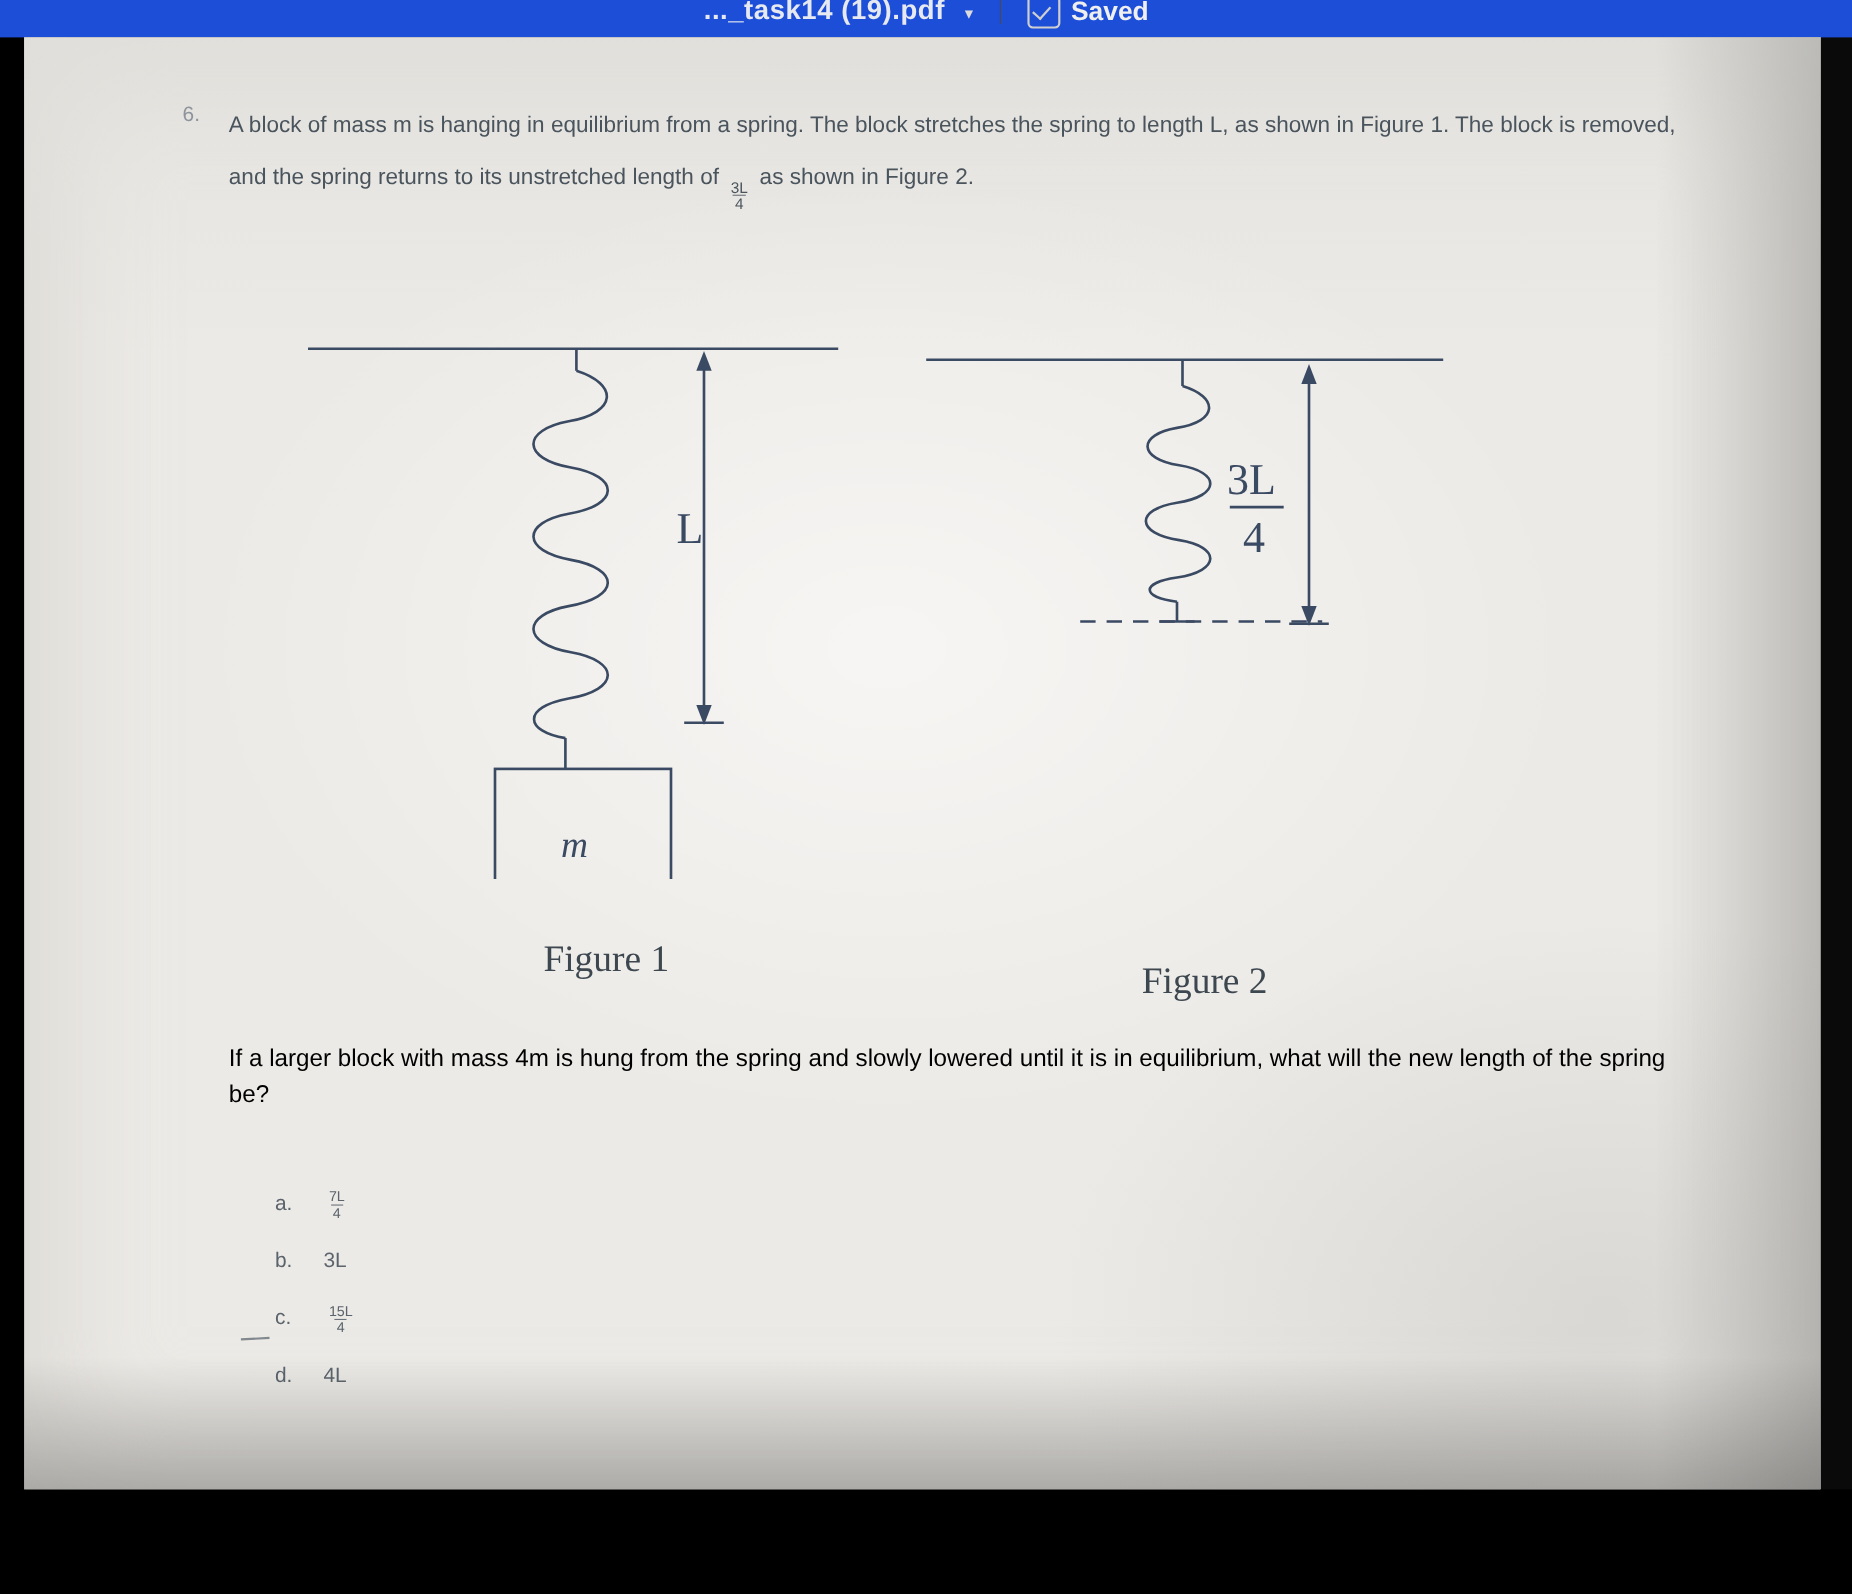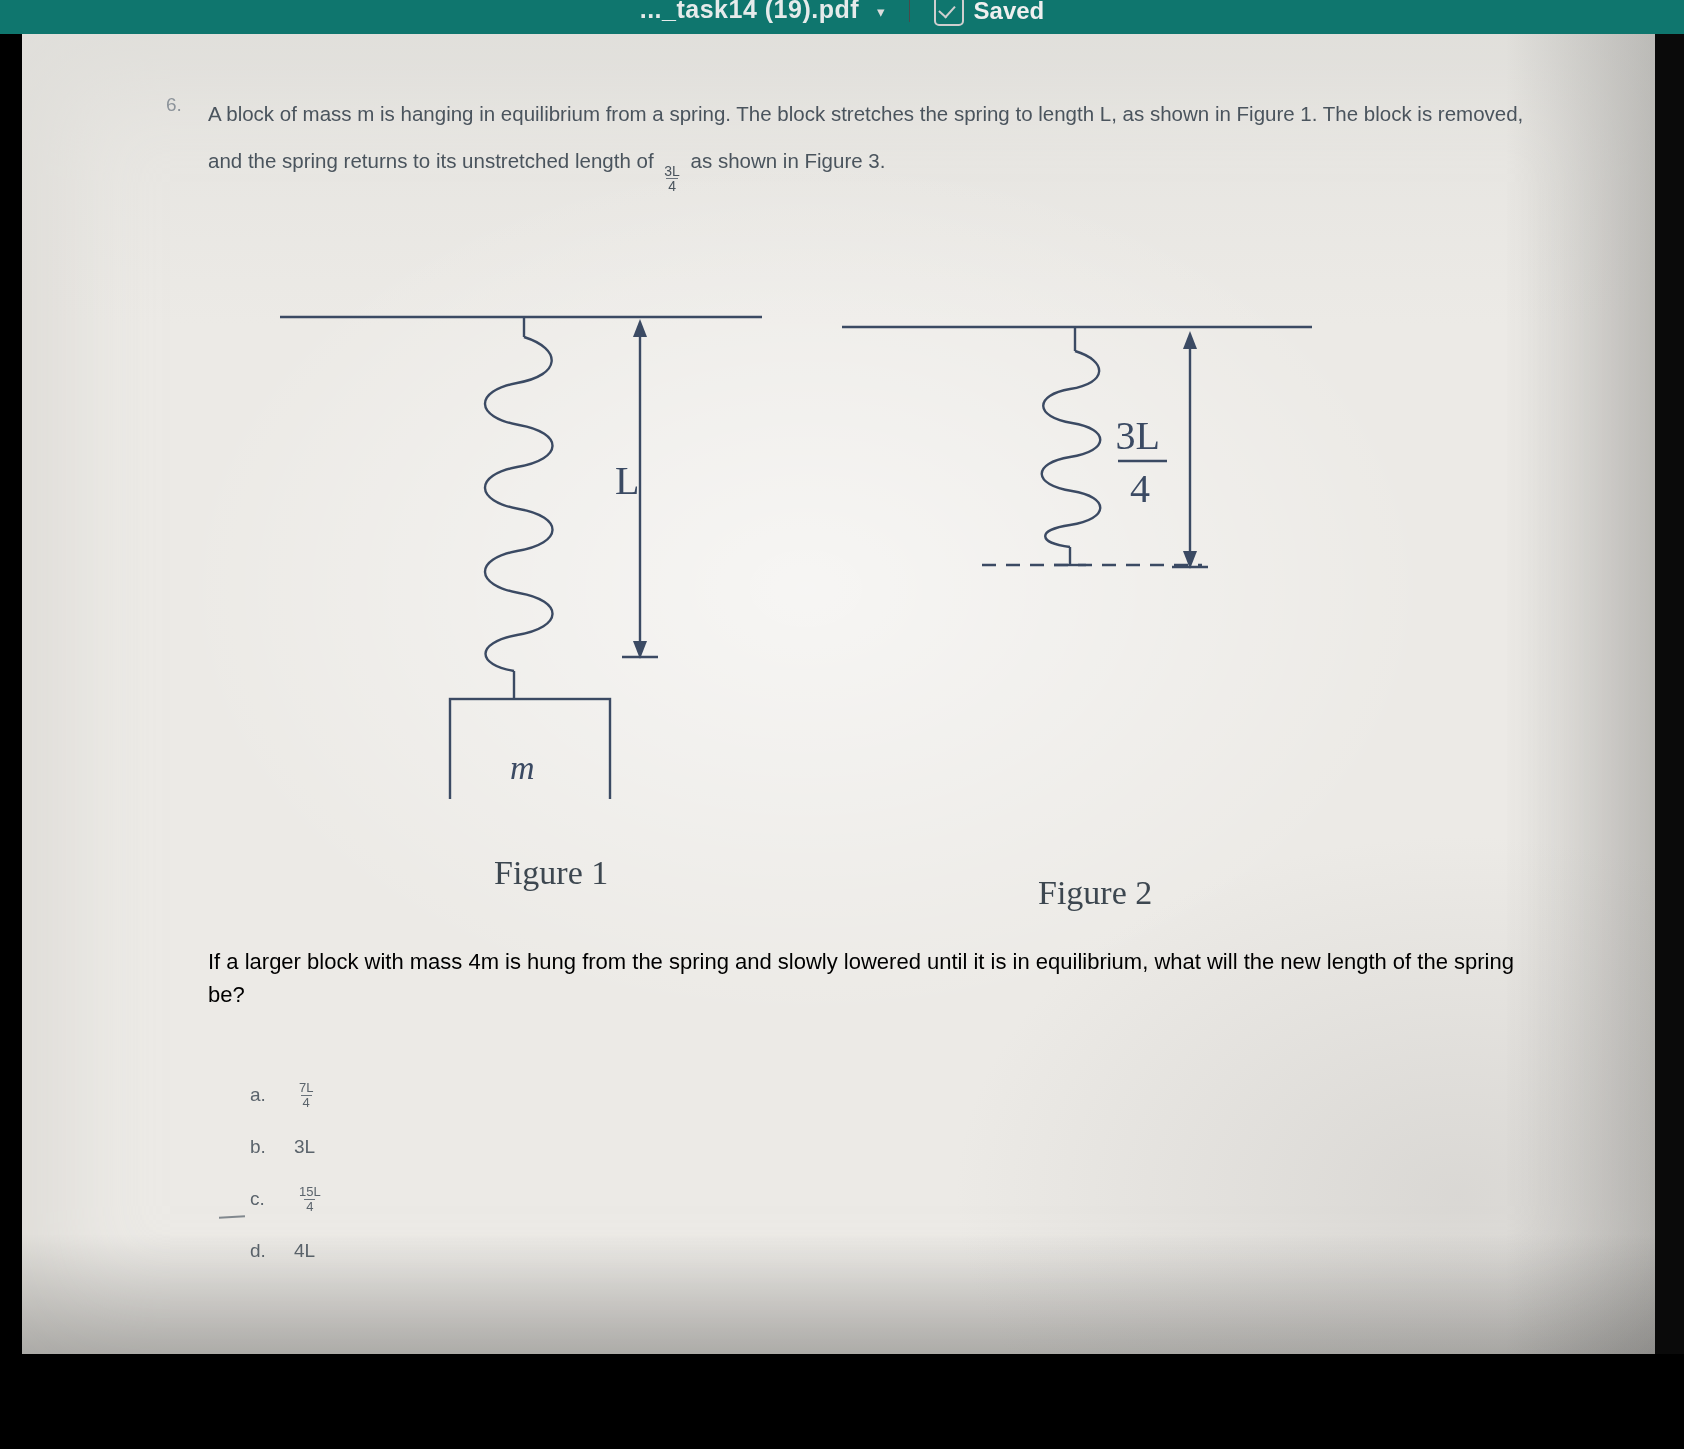--- a/index.html
+++ b/index.html
@@ -13,21 +13,21 @@
     overflow: hidden;
     font-family: "Liberation Sans", sans-serif;
     position: relative;
   }
 
   
   .appbar {
     position: absolute;
     left: 0; top: 0;
     width: 1684px; height: 34px;
-    background: #0f766e;
+    background: #1d4ed8;
     color: #e8e8e8;
     display: flex;
     align-items: center;
     justify-content: center;
     overflow: hidden;
   }
   .appbar-inner {
     display: flex;
     align-items: center;
     gap: 18px;
@@ -238,21 +238,21 @@
   <div class="doc">
 
     <div class="q-num">6.</div>
 
     <div class="q-text">
       <span class="blur1">A block of mass m is hanging in equilibrium from a spring. The block stretches the spring to length L, as shown in Figure 1. The block is removed, and the spring returns to its unstretched length of</span>
       <span class="frac">
         <span class="num">3L</span>
         <span class="den">4</span>
       </span>
-      <span class="blur1">as shown in Figure 3.</span>
+      <span class="blur1">as shown in Figure 2.</span>
     </div>
 
     <svg id="fig1svg" class="figsvg blur1" width="560" height="520" viewBox="0 0 560 520">
       <g stroke="#3b4a63" fill="none" stroke-width="2.4">
 
         <line x1="18" y1="38" x2="500" y2="38"></line>
 
         <line x1="262" y1="38" x2="262" y2="58"></line>
 
         <path d="M262 58

